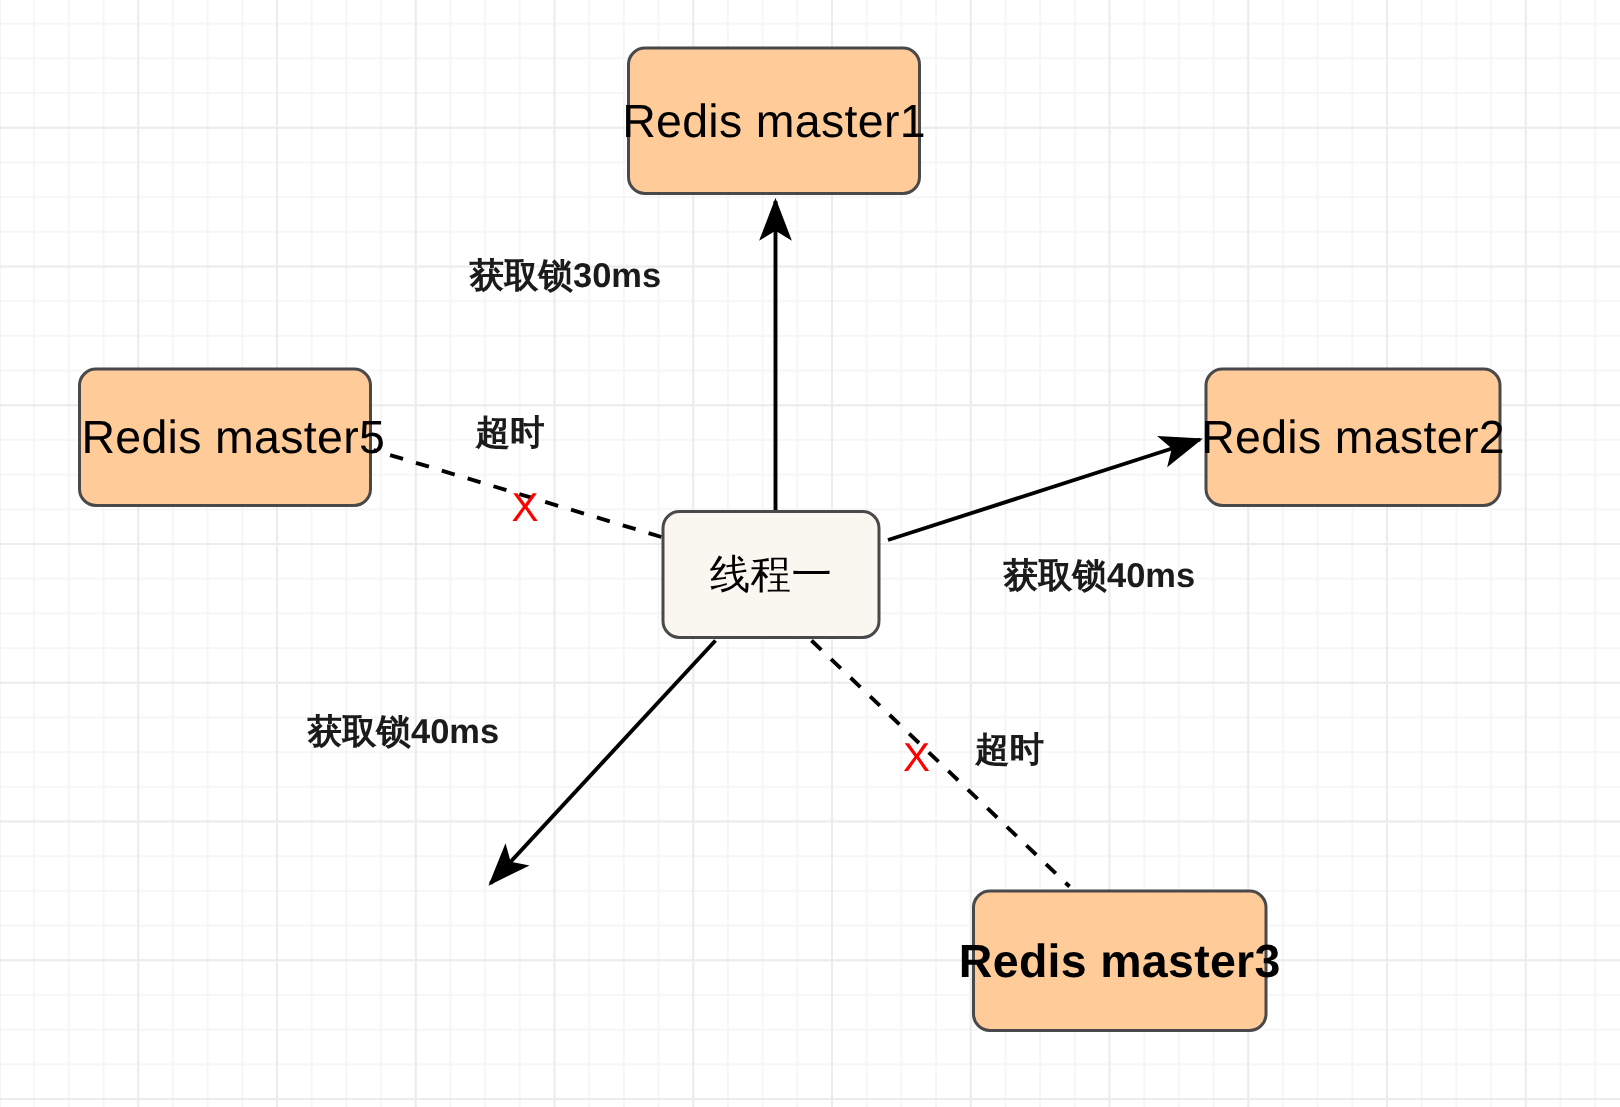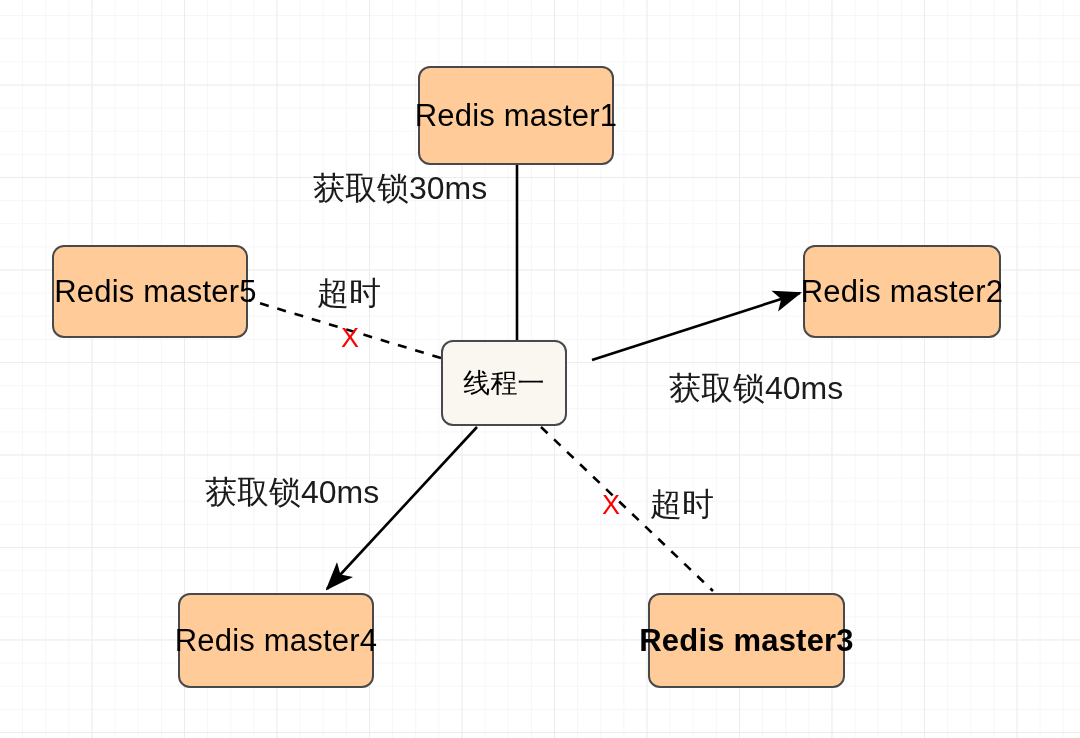--- a/index.html
+++ b/index.html
@@ -52,23 +52,24 @@
     background: #ffcc99;
     font-size: 31px;
   }
   .node-thread {
     background: #f9f7ef;
     font-size: 27px;
   }
   .edge-label {
     position: absolute;
     color: #1b1b1b;
-    font-size: 32px;
+    font-size: 23px;
     white-space: nowrap;
     line-height: 1;
+    font-weight: bold;
   }
   .x-mark {
     position: absolute;
     color: #ff0000;
     font-size: 27px;
     font-weight: 400;
     line-height: 1;
     white-space: nowrap;
   }
 </style>
@@ -88,41 +89,38 @@
 
     <line x1="592" y1="360" x2="800" y2="293" stroke="#000000" stroke-width="2.6" marker-end="url(#arrowhead)"></line>
 
     <line x1="477" y1="427" x2="327" y2="589" stroke="#000000" stroke-width="2.6" marker-end="url(#arrowhead)"></line>
 
     <line x1="441" y1="358" x2="249" y2="300" stroke="#000000" stroke-width="2.6" stroke-dasharray="9 9" stroke-linecap="butt"></line>
 
     <line x1="541" y1="427" x2="713" y2="591" stroke="#000000" stroke-width="2.6" stroke-dasharray="9 9" stroke-linecap="butt"></line>
   </svg>
 
-  <div class="node node-redis" style="left:418px; top:31px; width:196px; height:99px;margin-top:35px;">
+  <div class="node node-redis" style="left:418px; top:31px; width:196px; height:99px;">
     <span>Redis  master1</span>
   </div>
 
   <div class="node node-redis" style="left:803px; top:245px; width:198px; height:93px;">
     <span>Redis  master2</span>
   </div>
 
   <div class="node node-redis" style="left:52px; top:245px; width:196px; height:93px;padding-left:11px;">
     <span>Redis  master5</span>
   </div>
 
-  <div class="node node-redis" style="left:178px; top:593px; width:196px; height:95px;">
-    <span>Redis  master4</span>
-  </div>
 
   <div class="node node-redis" style="left:648px; top:593px; width:197px; height:95px;font-weight:bold;">
     <span>Redis  master3</span>
   </div>
 
-  <div class="node node-thread" style="left:441px; top:340px; width:126px; height:86px;">
+  <div class="node node-thread" style="left:441px; top:340px; width:146px; height:86px;">
     <span>线程一</span>
   </div>
 
   <div class="edge-label" style="left:313px; top:172px;">获取锁30ms</div>
 
   <div class="edge-label" style="left:669px; top:372px;">获取锁40ms</div>
 
   <div class="edge-label" style="left:205px; top:476px;">获取锁40ms</div>
 
   <div class="edge-label" style="left:317px; top:277px;">超时</div>

